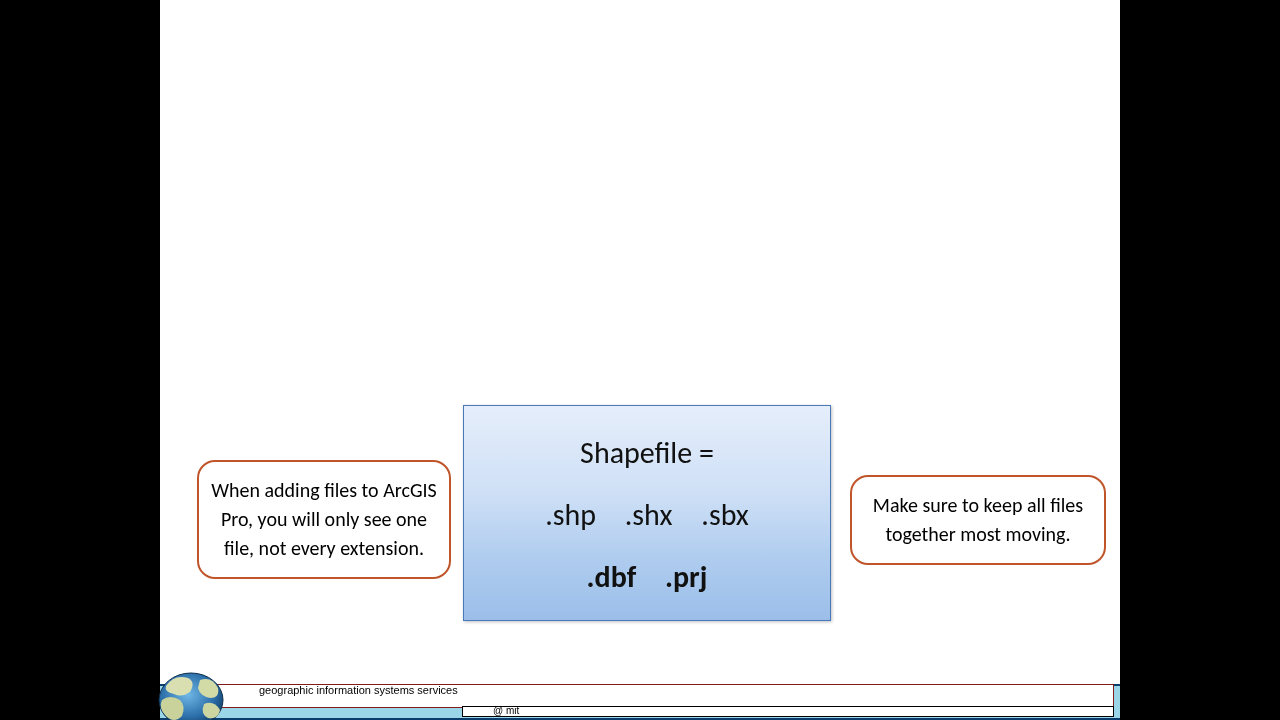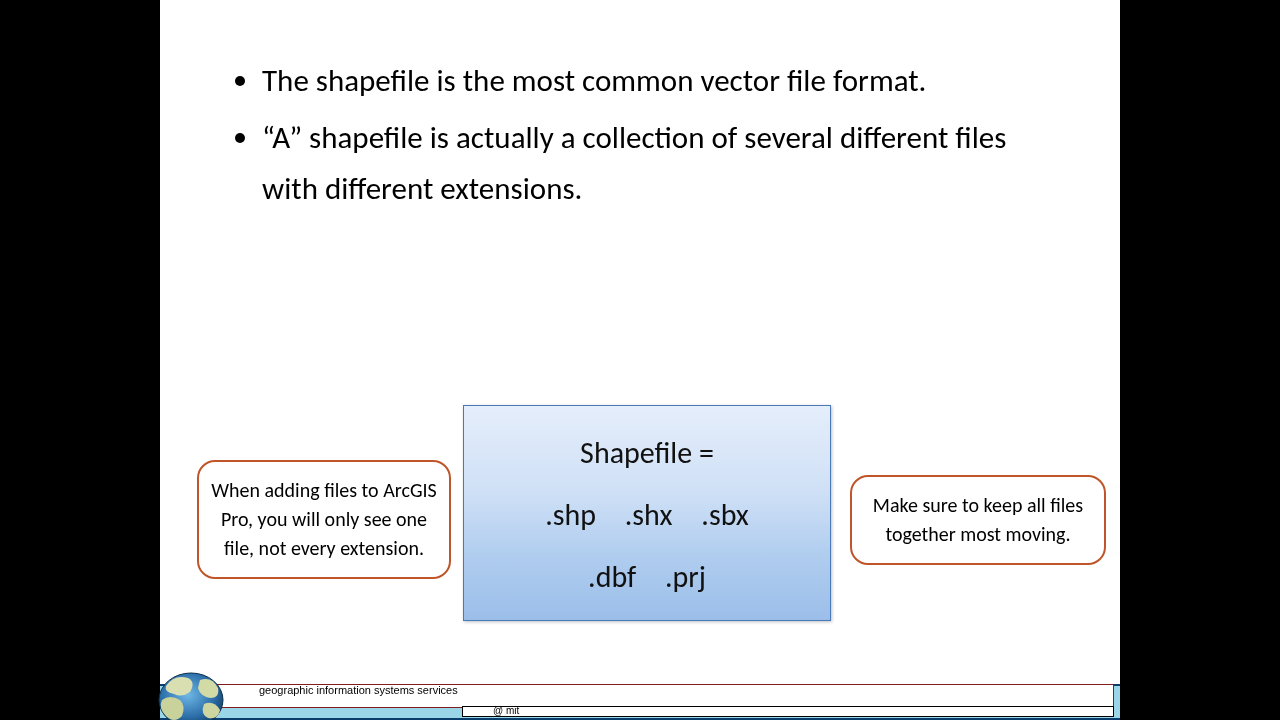--- a/index.html
+++ b/index.html
@@ -94,20 +94,21 @@
   }
   .center-box .cb-line {
     font-size: 30px;
     margin-top: 25px;
     word-spacing: 22px;
   }
   .center-box .cb-line2 {
     font-size: 30px;
     margin-top: 25px;
     word-spacing: 22px;
+    font-weight: bold;
   }
   
   .footer {
     position: absolute;
     left: 0;
     bottom: 0;
     width: 960px;
     height: 42px;
   }
   .footer .bluebar {
@@ -169,24 +170,20 @@
     margin-left: 24px;
   }
 </style>
 </head>
 <body>
 
 <div class="stage">
 
   <div class="slide-body">
 
-    <ul class="bullets">
-      <li>The shapefile is the most common vector file format.</li>
-      <li>“A” shapefile is actually a collection of several different files with different extensions.</li>
-    </ul>
 
     <div class="row">
 
       <div class="callout left">When adding files to ArcGIS Pro, you will only see one file, not every extension.</div>
 
       <div class="center-box">
         <div class="cb-title">Shapefile =</div>
         <div class="cb-line">.shp .shx .sbx</div>
         <div class="cb-line2">.dbf .prj</div>
       </div>

